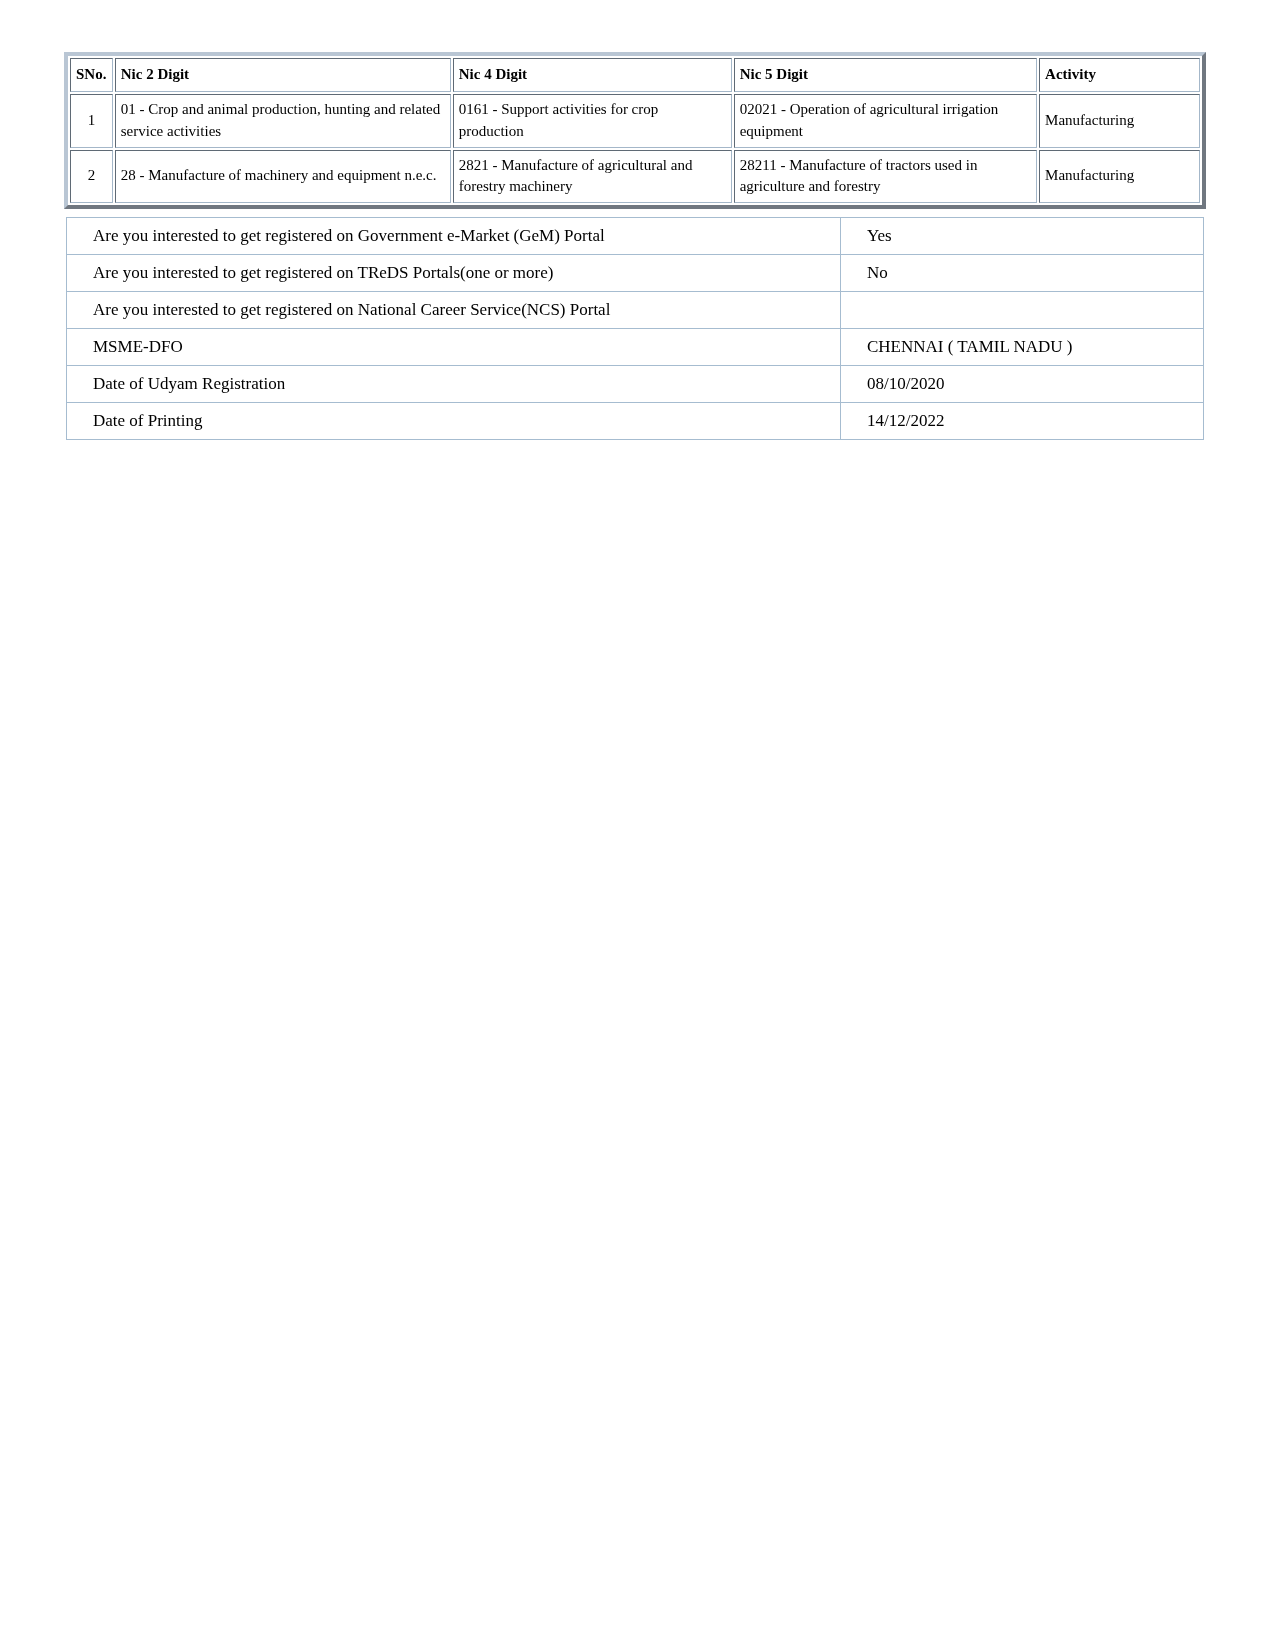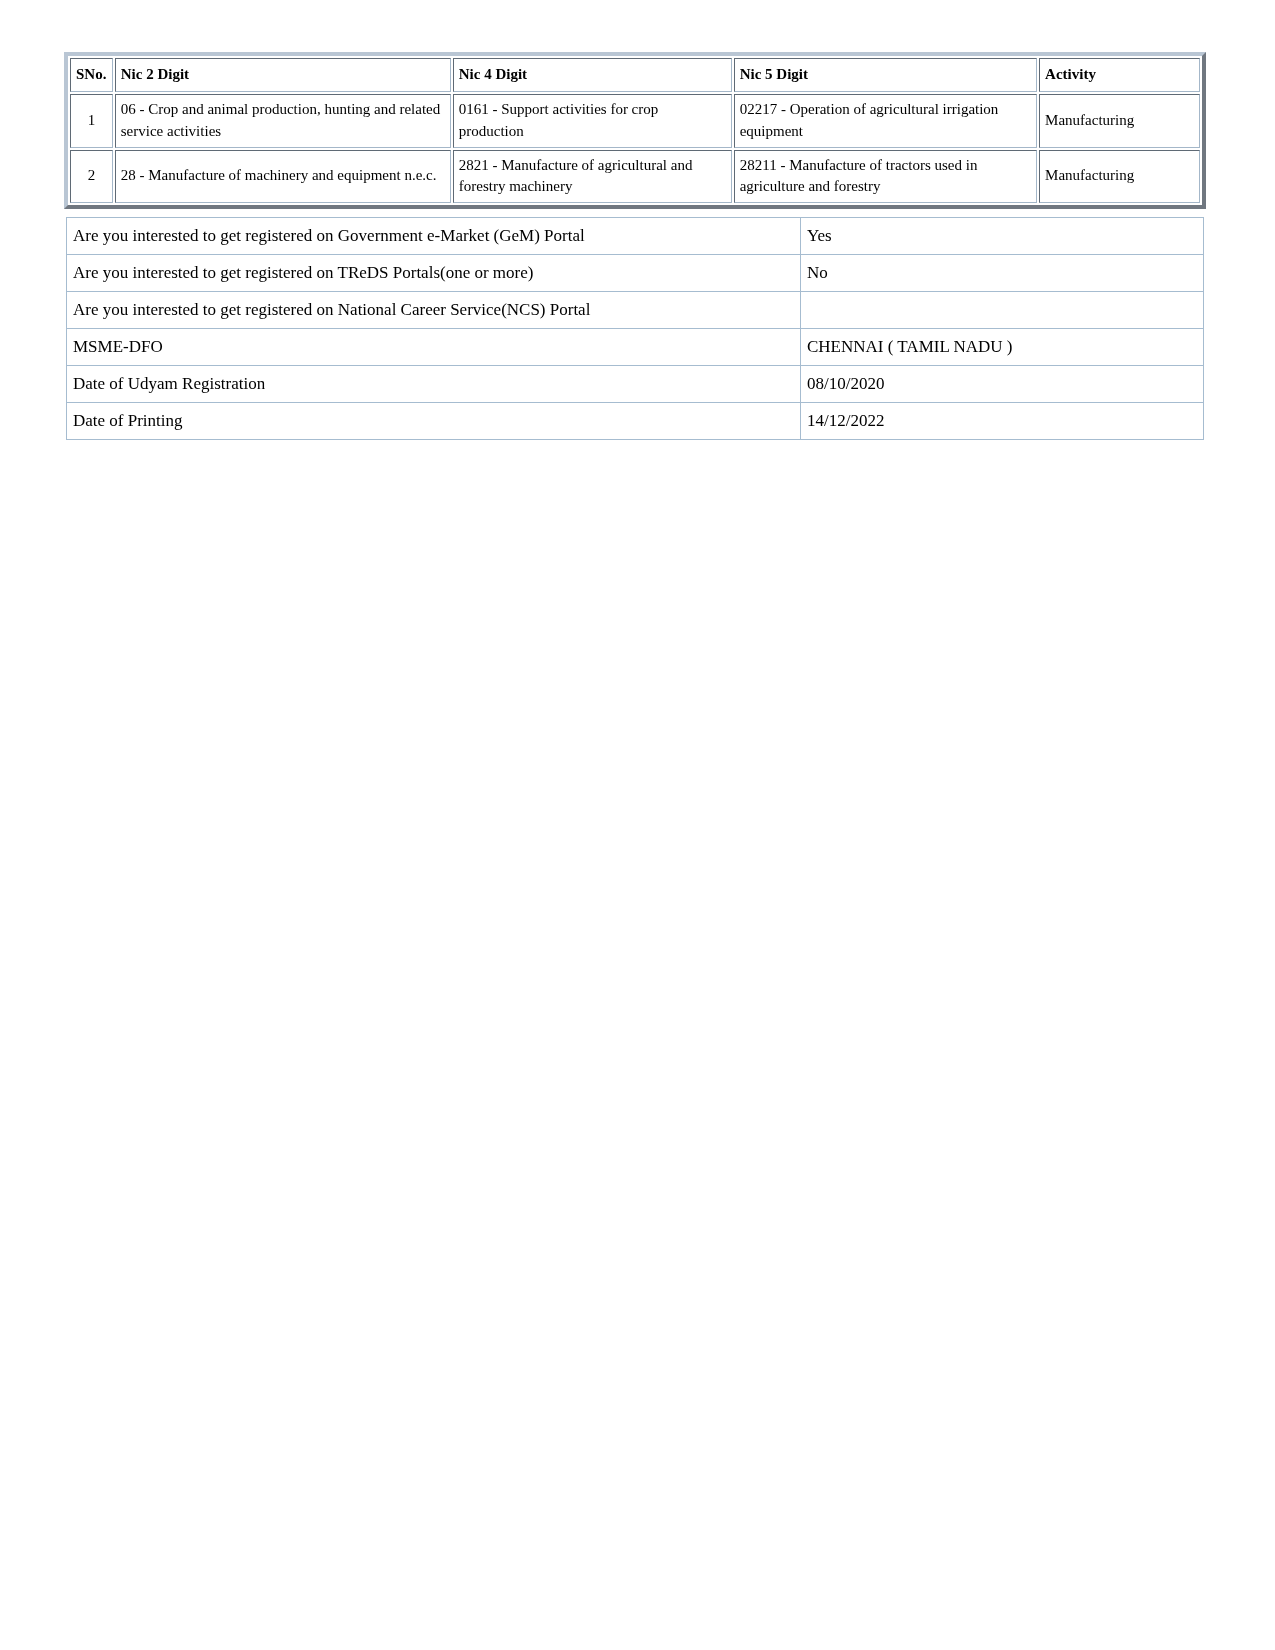--- a/index.html
+++ b/index.html
@@ -55,21 +55,21 @@
     position: absolute;
     left: 66px;
     top: 217px;
     width: 1138px;
     border-collapse: collapse;
     background: #ffffff;
   }
   .info-table td {
     border: 1px solid #a6bcd0;
     height: 32px;
-    padding: 2px 6px;
+    padding: 2px 26px;
     font-size: 17px;
     line-height: 1.3;
     vertical-align: middle;
   }
   .info-table td.label { width: 721px; }
 </style>
 </head>
 <body>
 
 <div class="page">
@@ -87,23 +87,23 @@
         <th>SNo.</th>
         <th>Nic 2 Digit</th>
         <th>Nic 4 Digit</th>
         <th>Nic 5 Digit</th>
         <th>Activity</th>
       </tr>
     </thead>
     <tbody>
       <tr>
         <td class="sno">1</td>
-        <td>06 - Crop and animal production, hunting and related service activities</td>
+        <td>01 - Crop and animal production, hunting and related service activities</td>
         <td>0161 - Support activities for crop production</td>
-        <td>02217 - Operation of agricultural irrigation equipment</td>
+        <td>02021 - Operation of agricultural irrigation equipment</td>
         <td>Manufacturing</td>
       </tr>
       <tr>
         <td class="sno">2</td>
         <td>28 - Manufacture of machinery and equipment n.e.c.</td>
         <td>2821 - Manufacture of agricultural and forestry machinery</td>
         <td>28211 - Manufacture of tractors used in agriculture and forestry</td>
         <td>Manufacturing</td>
       </tr>
     </tbody>

